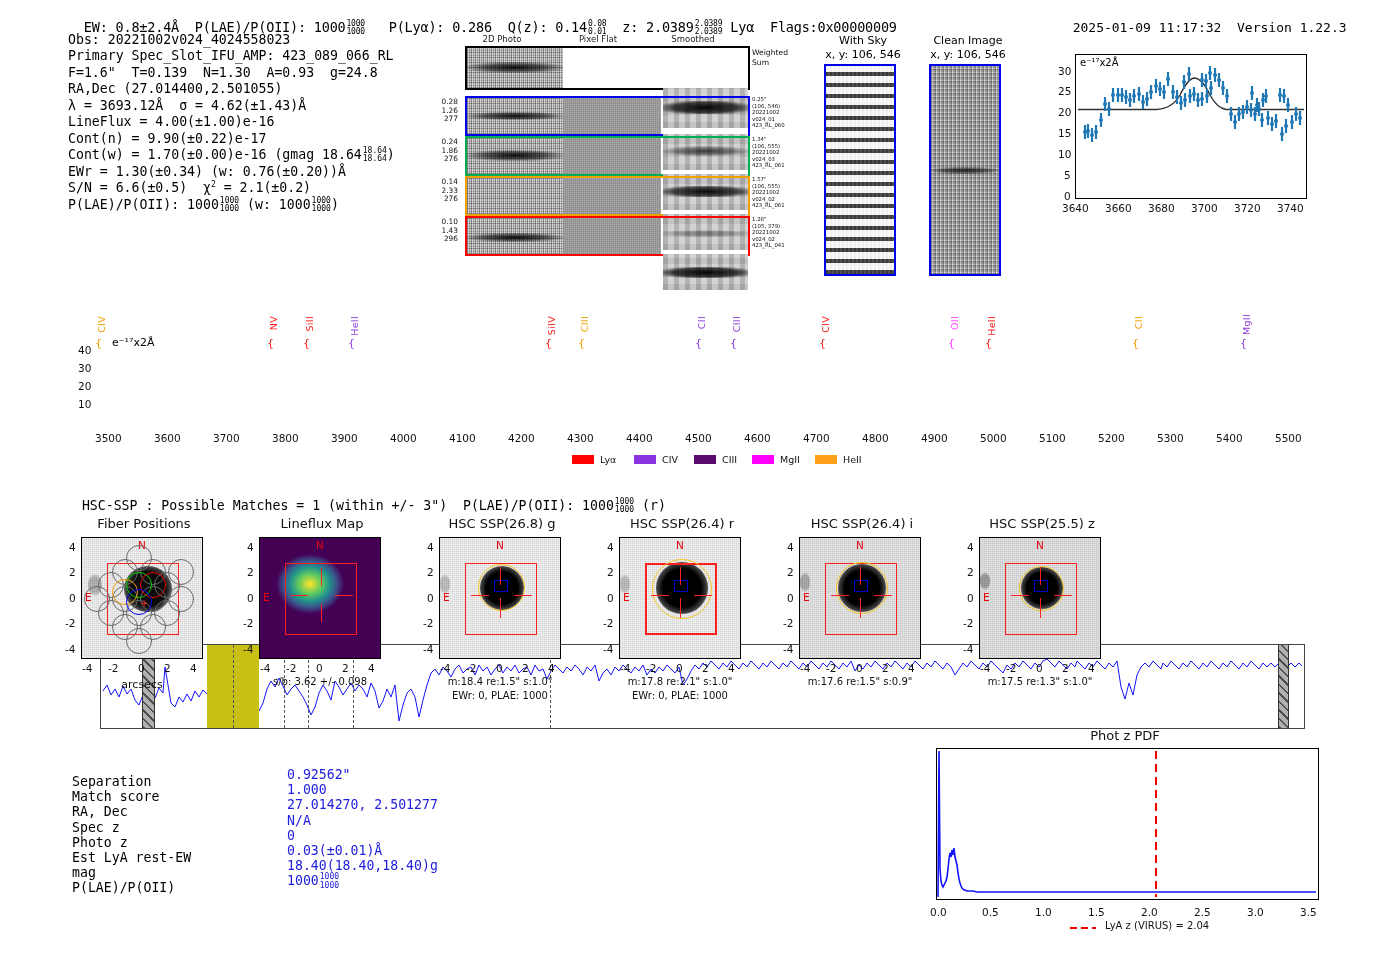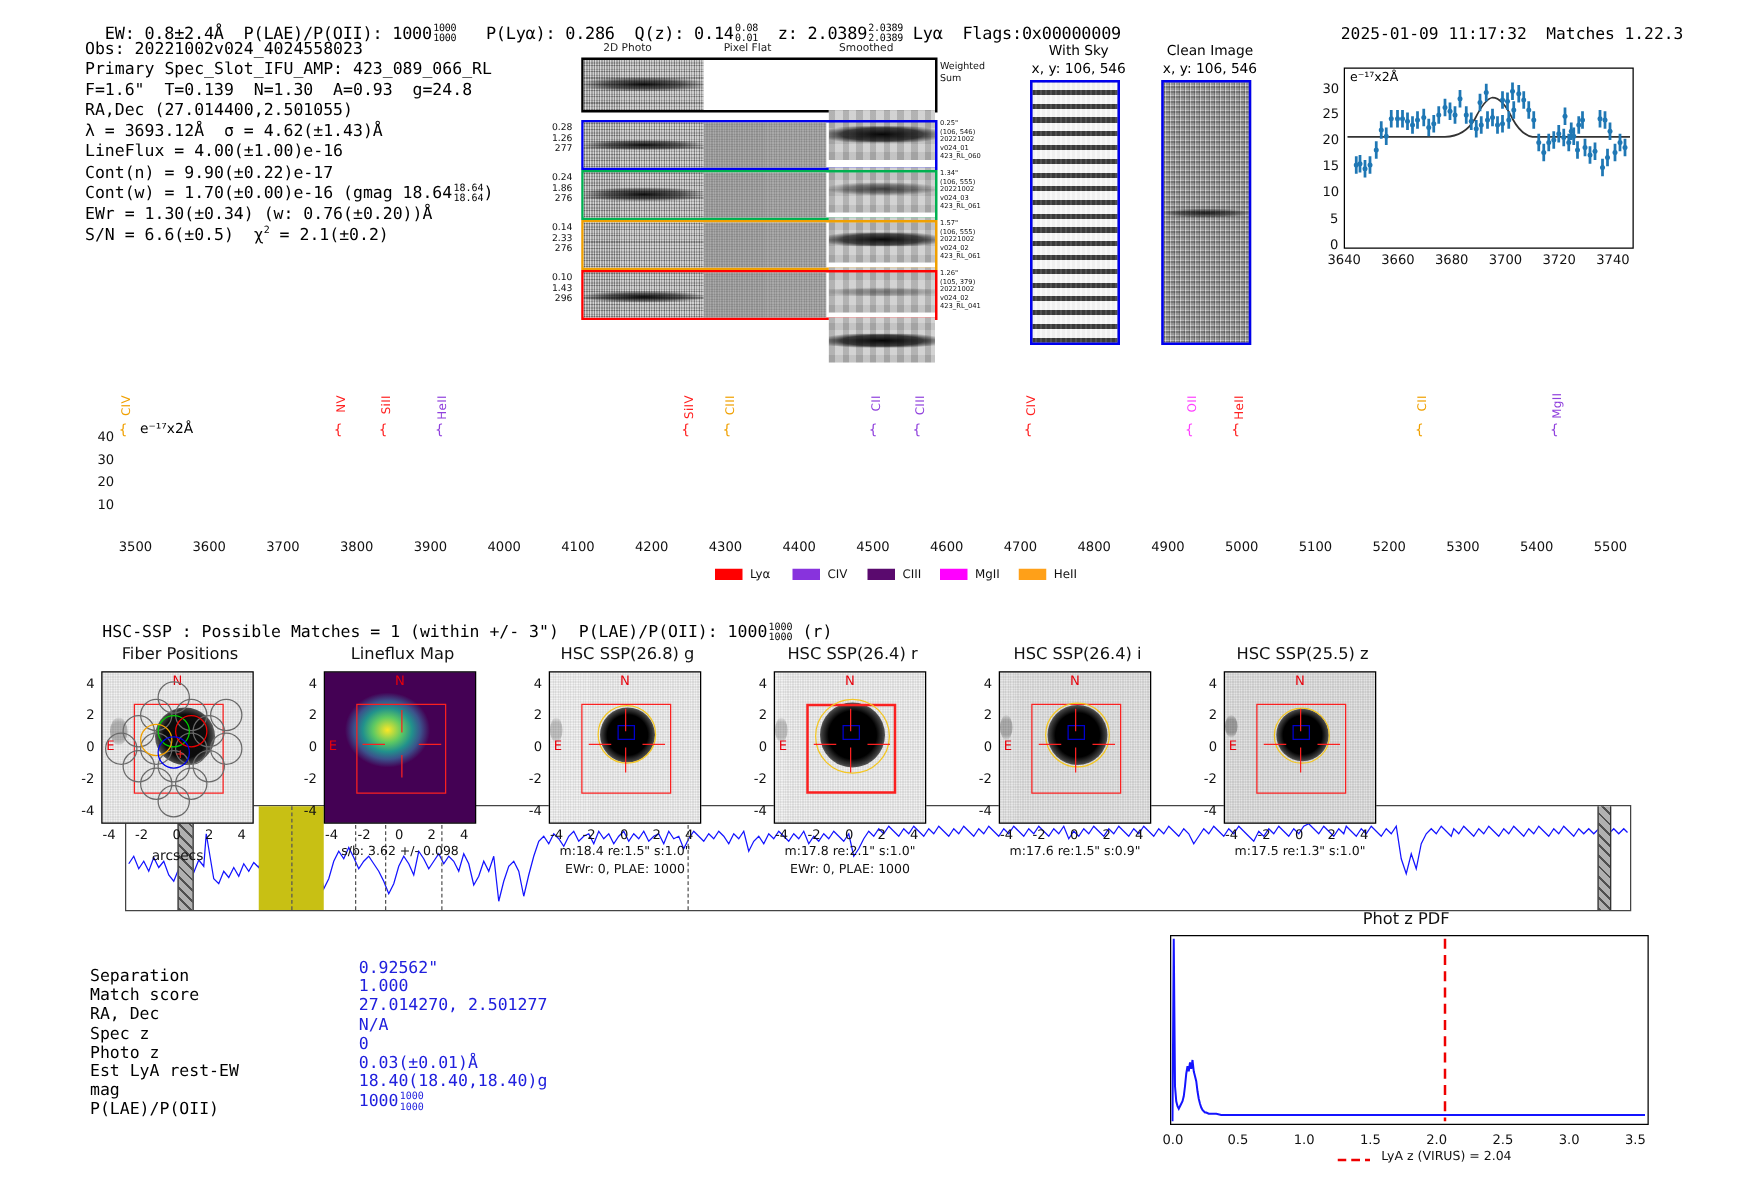--- a/index.html
+++ b/index.html
@@ -104,34 +104,35 @@
   #tbl-lab{left:72px;top:774px;font-size:13.2px;line-height:15.2px;}
   #tbl-val{left:287px;top:767px;font-size:13.2px;line-height:15.2px;color:#2020dd;}
 </style>
 </head>
 <body>
 
 <div class="abs mono nowrap" id="hdr-line">
   <span>EW: 0.8±2.4Å</span><span>  </span><span>P(LAE)/P(OII): 1000</span><span class="frac"><span>1000</span><br><span>1000</span></span><span>   </span><span>P(Lyα): 0.286</span><span>  </span><span>Q(z): 0.14</span><span class="frac"><span>0.08</span><br><span>0.01</span></span><span>  </span><span>z: 2.0389</span><span class="frac"><span>2.0389</span><br><span>2.0389</span></span><span> </span><span>Lyα</span><span>  </span><span>Flags:0x00000009</span>
 </div>
 <div class="abs mono nowrap" id="hdr-stamp">
-  <span>2025-01-09 11:17:32</span><span>  </span><span>Matches 1.22.3</span>
+  <span>2025-01-09 11:17:32</span><span>  </span><span>Version 1.22.3</span>
 </div>
 
 <div class="abs mono" id="info">
   <div class="nowrap">Obs: 20221002v024_4024558023</div>
   <div class="nowrap">Primary Spec_Slot_IFU_AMP: 423_089_066_RL</div>
   <div class="nowrap">F=1.6"  T=0.139  N=1.30  A=0.93  g=24.8</div>
   <div class="nowrap">RA,Dec (27.014400,2.501055)</div>
   <div class="nowrap">λ = 3693.12Å  σ = 4.62(±1.43)Å</div>
   <div class="nowrap">LineFlux = 4.00(±1.00)e-16</div>
   <div class="nowrap">Cont(n) = 9.90(±0.22)e-17</div>
   <div class="nowrap"><span>Cont(w) = 1.70(±0.00)e-16 (gmag 18.64</span><span class="frac"><span>18.64</span><br><span>18.64</span></span><span>)</span></div>
   <div class="nowrap">EWr = 1.30(±0.34) (w: 0.76(±0.20))Å</div>
   <div class="nowrap"><span>S/N = 6.6(±0.5)  χ</span><sup class="sm">2</sup><span> = 2.1(±0.2)</span></div>
+  <div class="nowrap"><span>P(LAE)/P(OII): 1000</span><span class="frac"><span>1000</span><br><span>1000</span></span><span> </span><span>(w: 1000</span><span class="frac"><span>1000</span><br><span>1000</span></span><span>)</span></div>
 </div>
 
 <div class="abs" id="specblock" style="left:462px;top:34px;width:300px;height:222px;">
   <div class="abs pnl-title" style="left:0px;top:0px;width:80px;">2D Photo</div>
   <div class="abs pnl-title" style="left:93px;top:0px;width:86px;">Pixel Flat</div>
   <div class="abs pnl-title" style="left:188px;top:0px;width:86px;">Smoothed</div>
 
   <div class="abs specbox" style="left:3px;top:12px;width:285px;height:44px;">
     <div class="abs noisecell tex-noise" style="left:0;top:0;width:96px;height:40px;">
       <div class="emline" style="top:14px;height:11px;"></div>

